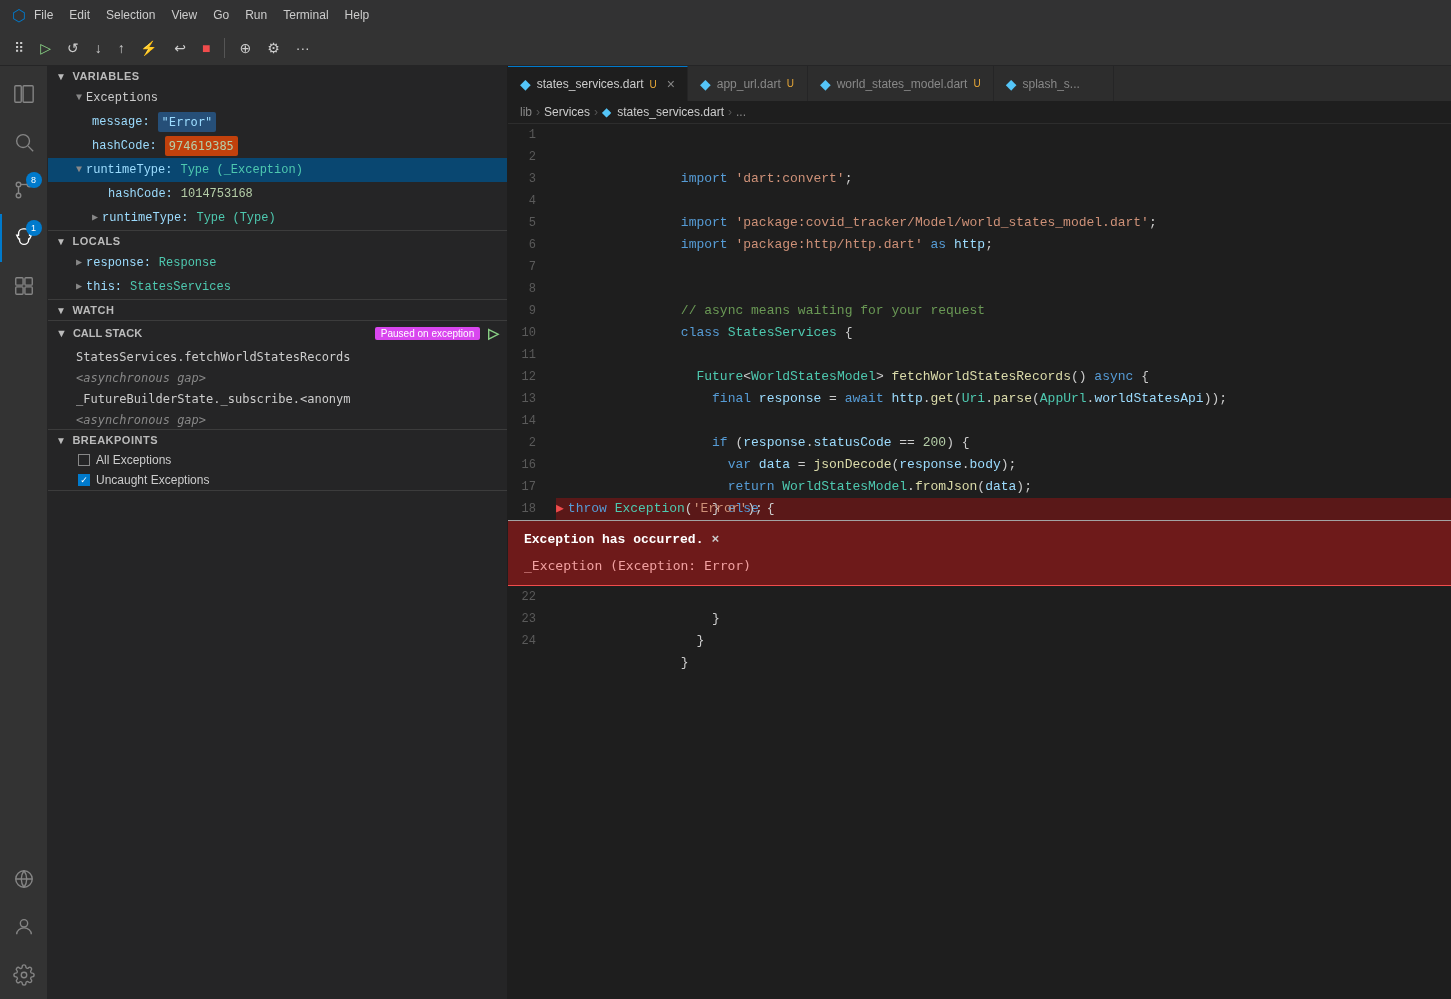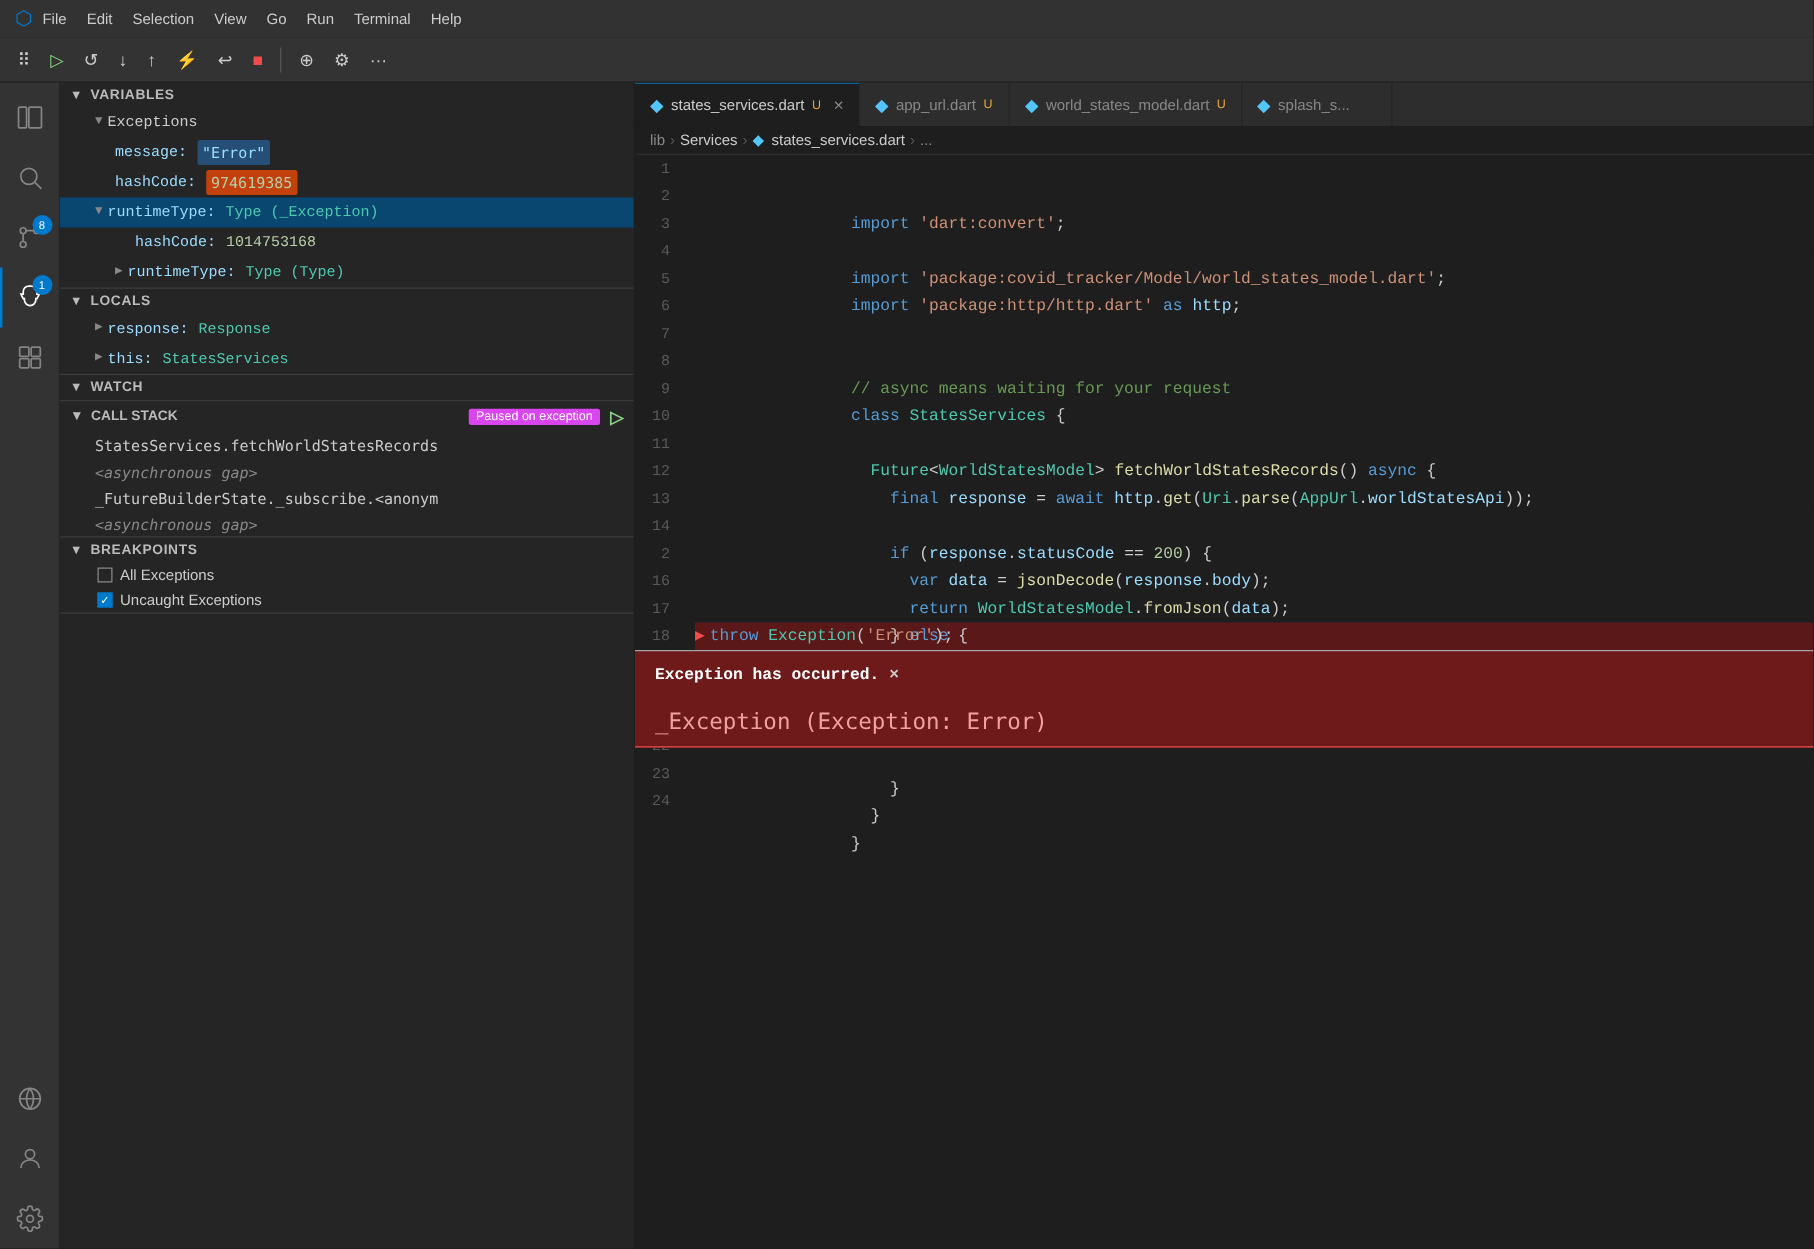--- a/index.html
+++ b/index.html
@@ -662,21 +662,21 @@
           <div class="code-line exception-line" style="background:#5a1818; display:flex; align-items:center;">
             <span style="color:#f14c4c; margin-right:4px;">▶</span>
             <span class="c-keyword">throw </span><span class="c-class">Exception</span><span class="c-operator">(</span><span class="c-string">'Error'</span><span class="c-operator">);</span>
           </div>
 
           <div style="position:relative; background:#6e1a1a; border-top:1px solid #a3a3a3; border-bottom:1px solid #f14c4c; padding:8px 16px; margin:0 0 0 -48px; width:calc(100% + 48px); z-index:10;">
             <div style="display:flex; align-items:center; gap:8px; color:#ffffff; font-weight:600; font-size:13px;">
               <span>Exception has occurred.</span>
               <span style="cursor:pointer; color:#cccccc;">×</span>
             </div>
-            <div style="color:#f1a0a0; font-family:Consolas,monospace; font-size:18px; margin-top:16px;">_Exception (Exception: Error)</div>
+            <div style="color:#f1a0a0; font-family:Consolas,monospace; font-size:13px; margin-top:4px;">_Exception (Exception: Error)</div>
           </div>
 
           <div class="code-line">
             <span class="c-operator">        }</span>
           </div>
 
           <div class="code-line">
             <span class="c-operator">      }</span>
           </div>
 

